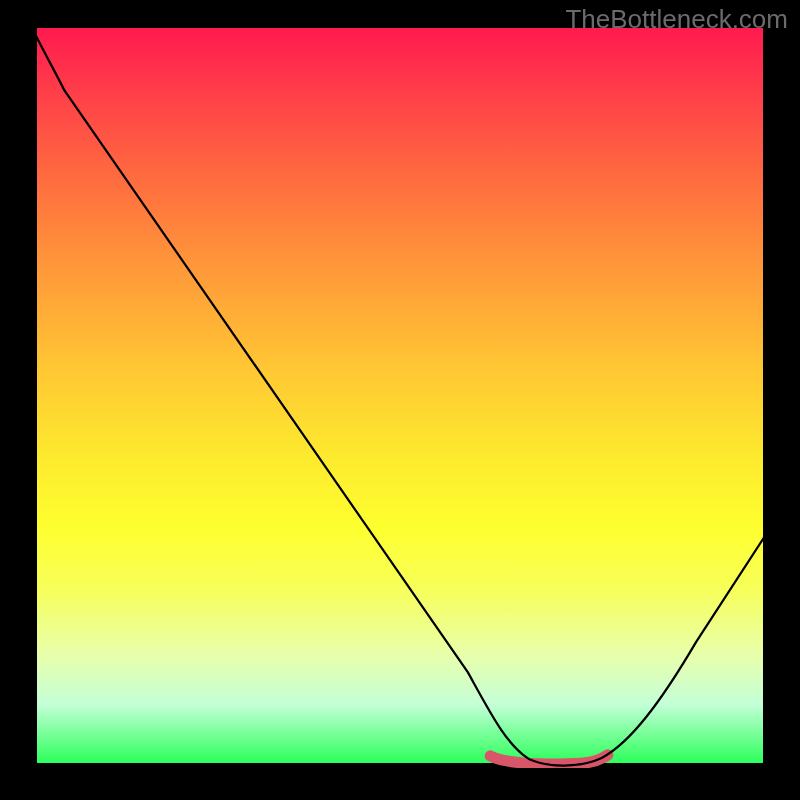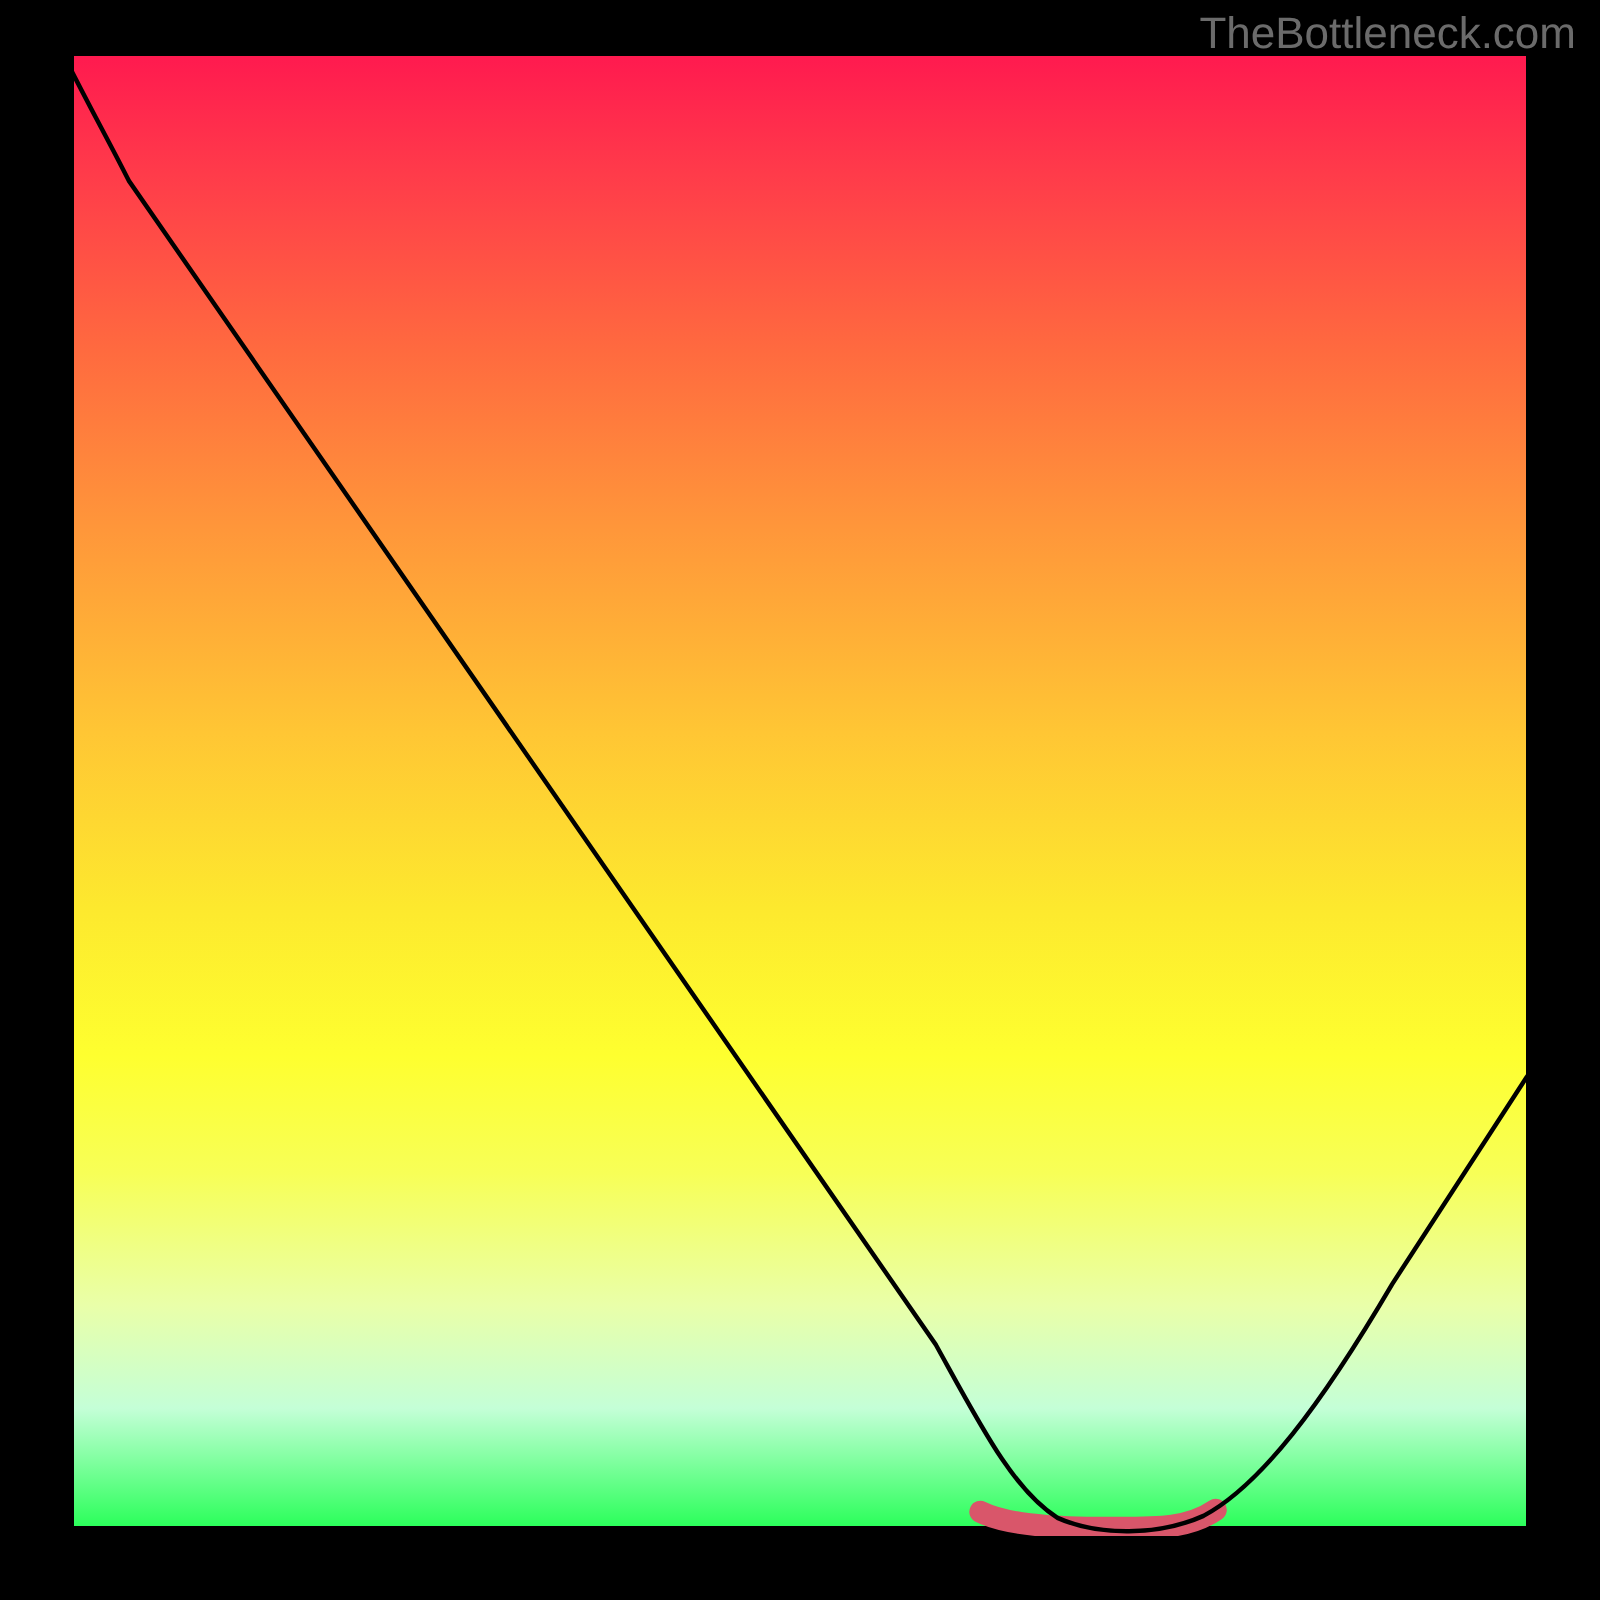--- a/index.html
+++ b/index.html
@@ -1,17 +1,17 @@
 <!DOCTYPE html>
 <html><head>
 <meta charset="utf-8">
 <style>
   * { margin: 0; padding: 0; box-sizing: border-box; }
   body { width: 800px; height: 800px; background: #000; position: relative; font-family: Arial, sans-serif; }
-  .watermark { position: absolute; top: 4px; right: 12px; color: #6b6b6b; font-size: 22px; font-weight: 500; z-index: 10; text-align: right; }
+  .watermark { position: absolute; top: 4px; right: 12px; color: #6b6b6b; font-size: 26px; font-weight: 500; z-index: 10; text-align: right; }
   .plot-frame { position: absolute; left: 32px; top: 28px; width: 736px; height: 740px; background: #000; }
   .inner { position: absolute; left: 5px; top: 0; right: 5px; bottom: 5px; background: linear-gradient(to bottom,
       #ff1a4f 0%,
       #ff3b4a 8%,
       #ff6a3f 20%,
       #ff963a 32%,
       #ffc634 46%,
       #fde92e 58%,
       #feff2f 68%,
       #f7ff57 76%,

